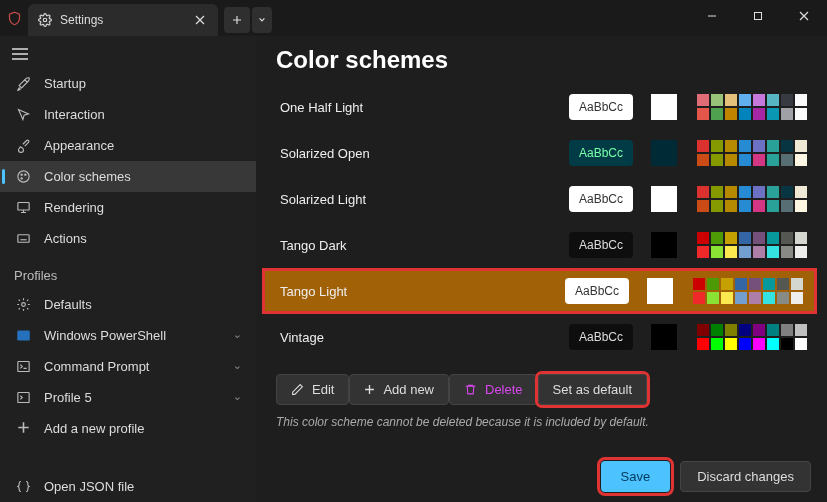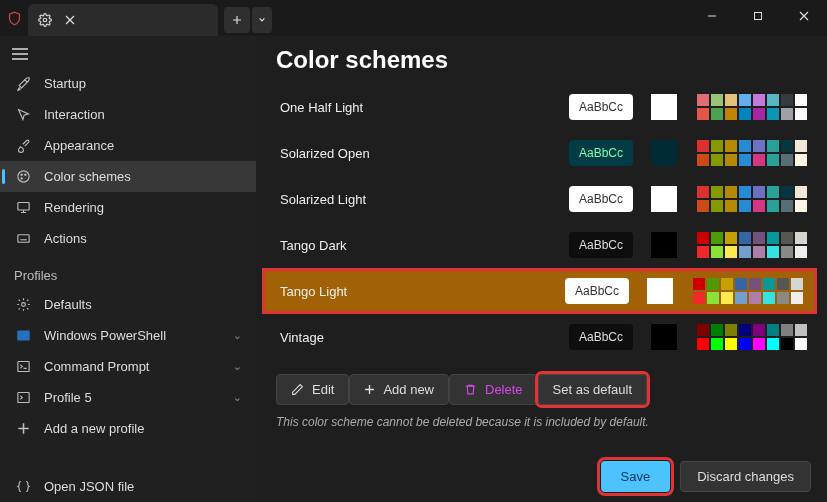--- a/index.html
+++ b/index.html
@@ -11,21 +11,21 @@
 .tab-title{flex:1;font-size:12px}
 .tab-close{width:20px;height:20px;display:flex;align-items:center;justify-content:center;border-radius:3px;color:#ddd}
 .newtab{display:flex;align-items:center;margin-left:6px;gap:2px;margin-top:4px}
 .newtab-btn,.newtab-drop{width:26px;height:26px;background:#2f2f2f;display:flex;align-items:center;justify-content:center;border-radius:4px;color:#ddd}
 .newtab-drop{width:20px}
 .win-controls{position:absolute;right:0;top:0;display:flex}
 .win-btn{width:46px;height:32px;display:flex;align-items:center;justify-content:center;color:#ddd}
 .body{display:flex;height:calc(502px - 36px)}
 .sidebar{width:256px;background:#202020;display:flex;flex-direction:column;padding-top:4px}
 .hamb{padding:8px 12px}
-.nav-item{display:flex;align-items:center;gap:12px;padding:8px 14px;font-size:13px;color:#ddd;cursor:pointer;position:relative}
+.nav-item{display:flex;gap:12px;padding:8px 14px;font-size:13px;color:#ddd;cursor:pointer;position:relative}
 .nav-item.active{background:#383838}
 .nav-item.active::before{content:"";position:absolute;left:2px;top:8px;bottom:8px;width:3px;background:#4cc2ff;border-radius:2px}
 .nav-icon{width:18px;display:flex;justify-content:center;color:#bbb}
 .section-label{padding:14px 14px 6px;font-size:13px;color:#bbb}
 .nav-chev{margin-left:auto;color:#888;font-size:11px}
 .main{flex:1;position:relative;background:#1e1e1e;padding:6px 0 0 0;overflow:hidden}
 .page-title{font-size:24px;font-weight:600;padding:4px 20px 10px;color:#fff}
 .scheme-list{padding:0 0 0 0}
 .scheme{display:flex;align-items:center;padding:10px 20px 10px 24px;gap:12px}
 .scheme.hl{background:#a16207;outline:3px solid #e03434;outline-offset:-3px;margin:0 10px 0 6px;padding-left:18px;padding-right:14px}
@@ -56,20 +56,21 @@
         <path d="M12 2l8 3v6c0 5-3.5 9-8 11-4.5-2-8-6-8-11V5l8-3z"></path>
       </svg>
   </div>
   <div class="tab">
     <span class="tab-gear">
       <svg width="14" height="14" viewBox="0 0 24 24" fill="none" stroke="currentColor" stroke-width="2">
           <circle cx="12" cy="12" r="3"></circle>
           <path d="M19.4 15a1.7 1.7 0 00.3 1.8l.1.1a2 2 0 11-2.8 2.8l-.1-.1a1.7 1.7 0 00-1.8-.3 1.7 1.7 0 00-1 1.5V21a2 2 0 11-4 0v-.1a1.7 1.7 0 00-1-1.5 1.7 1.7 0 00-1.8.3l-.1.1a2 2 0 11-2.8-2.8l.1-.1a1.7 1.7 0 00.3-1.8 1.7 1.7 0 00-1.5-1H3a2 2 0 110-4h.1a1.7 1.7 0 001.5-1 1.7 1.7 0 00-.3-1.8l-.1-.1a2 2 0 112.8-2.8l.1.1a1.7 1.7 0 001.8.3H9a1.7 1.7 0 001-1.5V3a2 2 0 114 0v.1a1.7 1.7 0 001 1.5 1.7 1.7 0 001.8-.3l.1-.1a2 2 0 112.8 2.8l-.1.1a1.7 1.7 0 00-.3 1.8V9a1.7 1.7 0 001.5 1H21a2 2 0 110 4h-.1a1.7 1.7 0 00-1.5 1z"></path>
         </svg>
     </span>
+    <span class="tab-title">Settings</span>
     <span class="tab-close">
       <svg width="10" height="10" viewBox="0 0 10 10" stroke="currentColor" stroke-width="1.2">
           <path d="M1 1l8 8M9 1l-8 8"></path>
         </svg>
     </span>
   </div>
   <div class="newtab">
     <div class="newtab-btn">
         <svg width="10" height="10" viewBox="0 0 10 10" stroke="currentColor" stroke-width="1.2">
           <path d="M5 1v8M1 5h8"></path>

